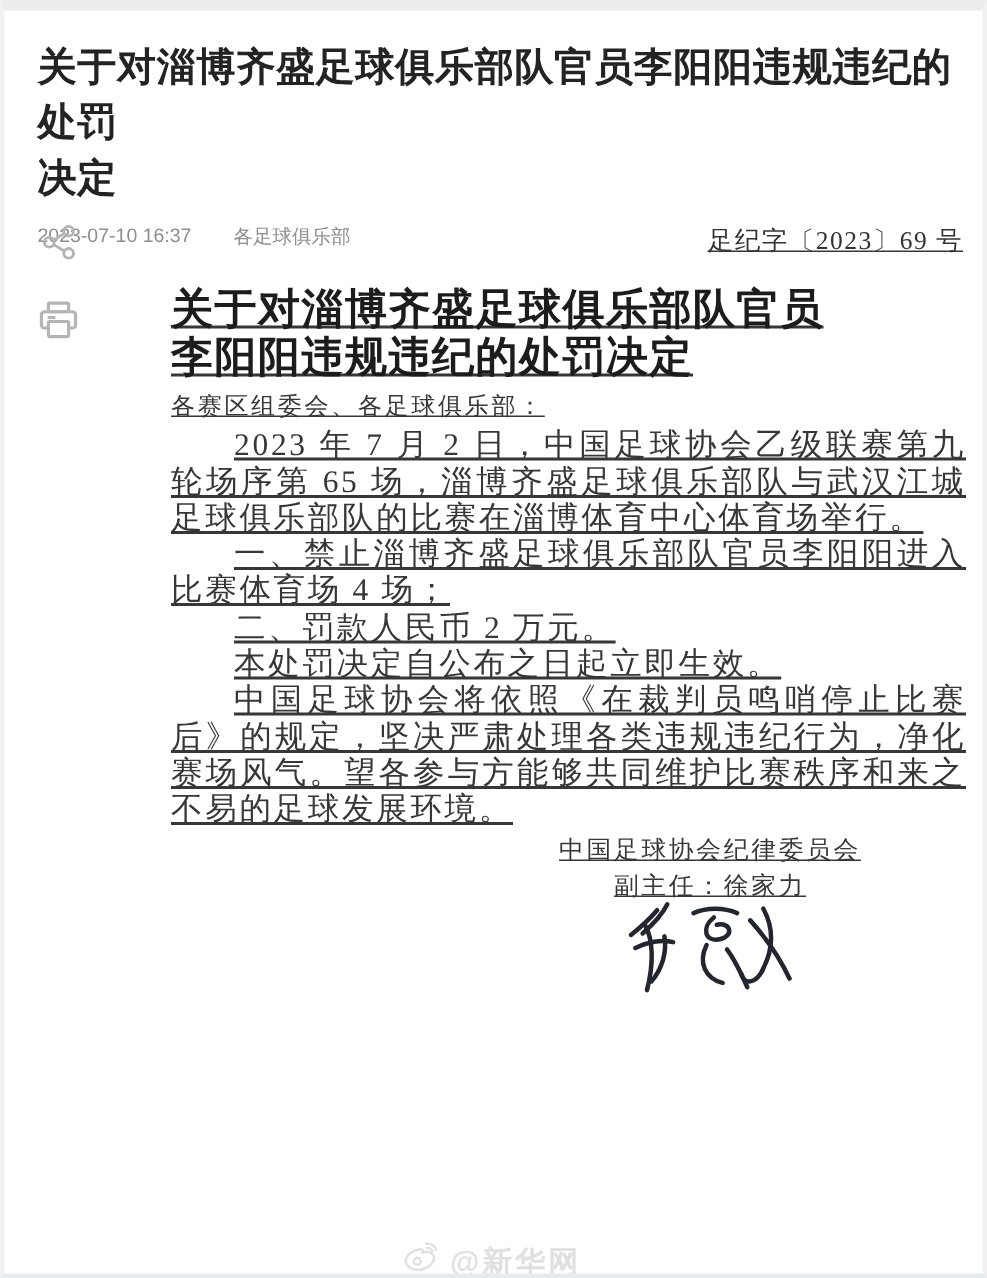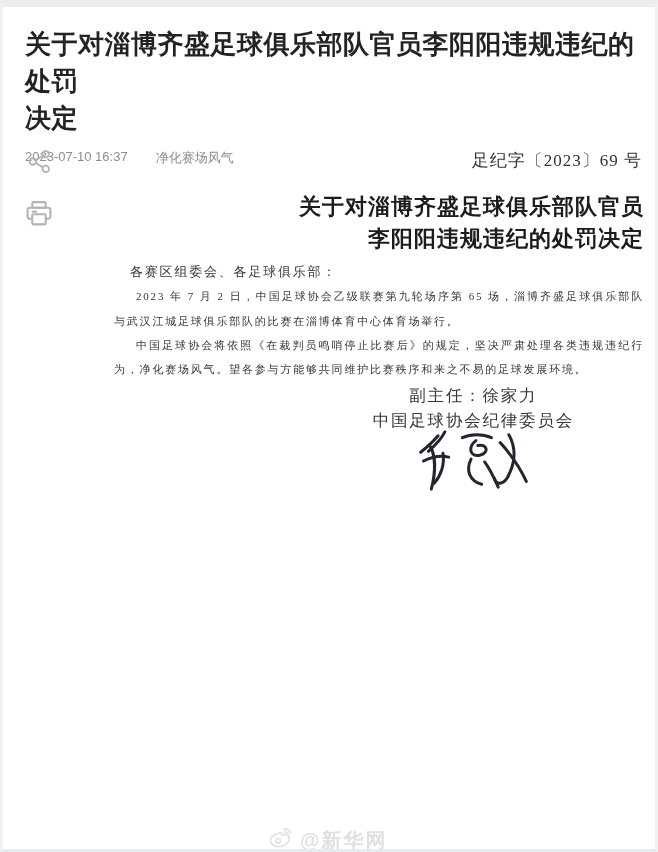--- a/index.html
+++ b/index.html
@@ -50,48 +50,49 @@
     cursor: pointer;
     line-height: 0;
   }
   .document {
     position: absolute;
     left: 111px;
     top: 142px;
     width: 530px;
     font-family: "Liberation Serif", "DejaVu Serif", serif;
     color: #373737;
+    text-decoration: underline;
   }
   .doc-number {
     text-align: right;
     font-size: 17px;
     line-height: 24px;
     letter-spacing: 1px;
     color: #333333;
     padding-right: 2px;
   }
   .doc-title {
     margin: 18px 0 0 0;
-    text-align: right;
-    font-size: 22px;
+    text-align: left;
+    font-size: 28px;
     line-height: 32px;
     font-weight: 700;
     color: #1c1c1c;
     letter-spacing: 1px;
     white-space: pre-line;
   }
   .salutation {
-    margin: 5px 0 0 16px;
-    font-size: 13px;
+    margin: 5px 0 0 0;
+    font-size: 16px;
     line-height: 24.3px;
     letter-spacing: 1.8px;
   }
   .para {
     margin: 0;
-    font-size: 11px;
+    font-size: 21px;
     line-height: 24.3px;
     letter-spacing: 1.8px;
     text-indent: 2em;
     text-align: justify;
   }
   .signoff {
     margin: 3px 70px 0 auto;
     width: max-content;
     text-align: center;
     font-size: 16.5px;
@@ -115,21 +116,21 @@
 </head>
 <body>
 
 <div class="page">
 
   <header class="article-header">
     <h1 class="article-title">关于对淄博齐盛足球俱乐部队官员李阳阳违规违纪的处罚
 决定</h1>
     <div class="meta">
       <span>2023-07-10 16:37</span>
-      <span>净化赛场风气</span>
+      <span>各足球俱乐部</span>
     </div>
   </header>
 
   <div class="side-toolbar">
     <button class="icon-btn">
       <span>
         <svg width="25" height="25" viewBox="0 0 24 24" fill="none" stroke="#b4b4b4" stroke-width="1.8">
           <circle cx="5.6" cy="12" r="3.1"></circle>
           <circle cx="18" cy="4.9" r="3.1"></circle>
           <circle cx="18" cy="19.1" r="3.1"></circle>
@@ -150,26 +151,29 @@
     </button>
   </div>
 
   <main class="document">
     <div class="doc-number">足纪字〔2023〕69 号</div>
     <h2 class="doc-title">关于对淄博齐盛足球俱乐部队官员
 李阳阳违规违纪的处罚决定</h2>
     <p class="salutation">各赛区组委会、各足球俱乐部：</p>
     <div>
         <p class="para">2023 年 7 月 2 日，中国足球协会乙级联赛第九轮场序第 65 场，淄博齐盛足球俱乐部队与武汉江城足球俱乐部队的比赛在淄博体育中心体育场举行。</p>
+        <p class="para">一、禁止淄博齐盛足球俱乐部队官员李阳阳进入比赛体育场 4 场；</p>
+        <p class="para">二、罚款人民币 2 万元。</p>
+        <p class="para">本处罚决定自公布之日起立即生效。</p>
         <p class="para">中国足球协会将依照《在裁判员鸣哨停止比赛后》的规定，坚决严肃处理各类违规违纪行为，净化赛场风气。望各参与方能够共同维护比赛秩序和来之不易的足球发展环境。</p>
       </div>
 
     <div class="signoff">
+      <div>中国足球协会纪律委员会</div>
       <div>副主任：徐家力</div>
-      <div>中国足球协会纪律委员会</div>
       <span>
         <svg class="signature-svg" width="118" height="64" viewBox="0 0 120 66" fill="none" stroke="#23262e" stroke-width="3.1" stroke-linecap="round" stroke-linejoin="round">
           <path d="M24 7 C18 14 11 20 6 24"></path>
           <path d="M31 3 C27 11 21 17 14 23"></path>
           <path d="M16 18 C21 27 22 43 17 62"></path>
           <path d="M9 33 C17 29 27 27 35 29"></path>
           <path d="M29 25 C31 36 27 48 20 56"></path>
           <path d="M49 9 C58 5 70 5 79 9"></path>
           <path d="M63 12 C54 19 57 29 67 27 C77 25 75 15 65 17"></path>
           <path d="M58 31 C52 43 57 54 69 57"></path>

